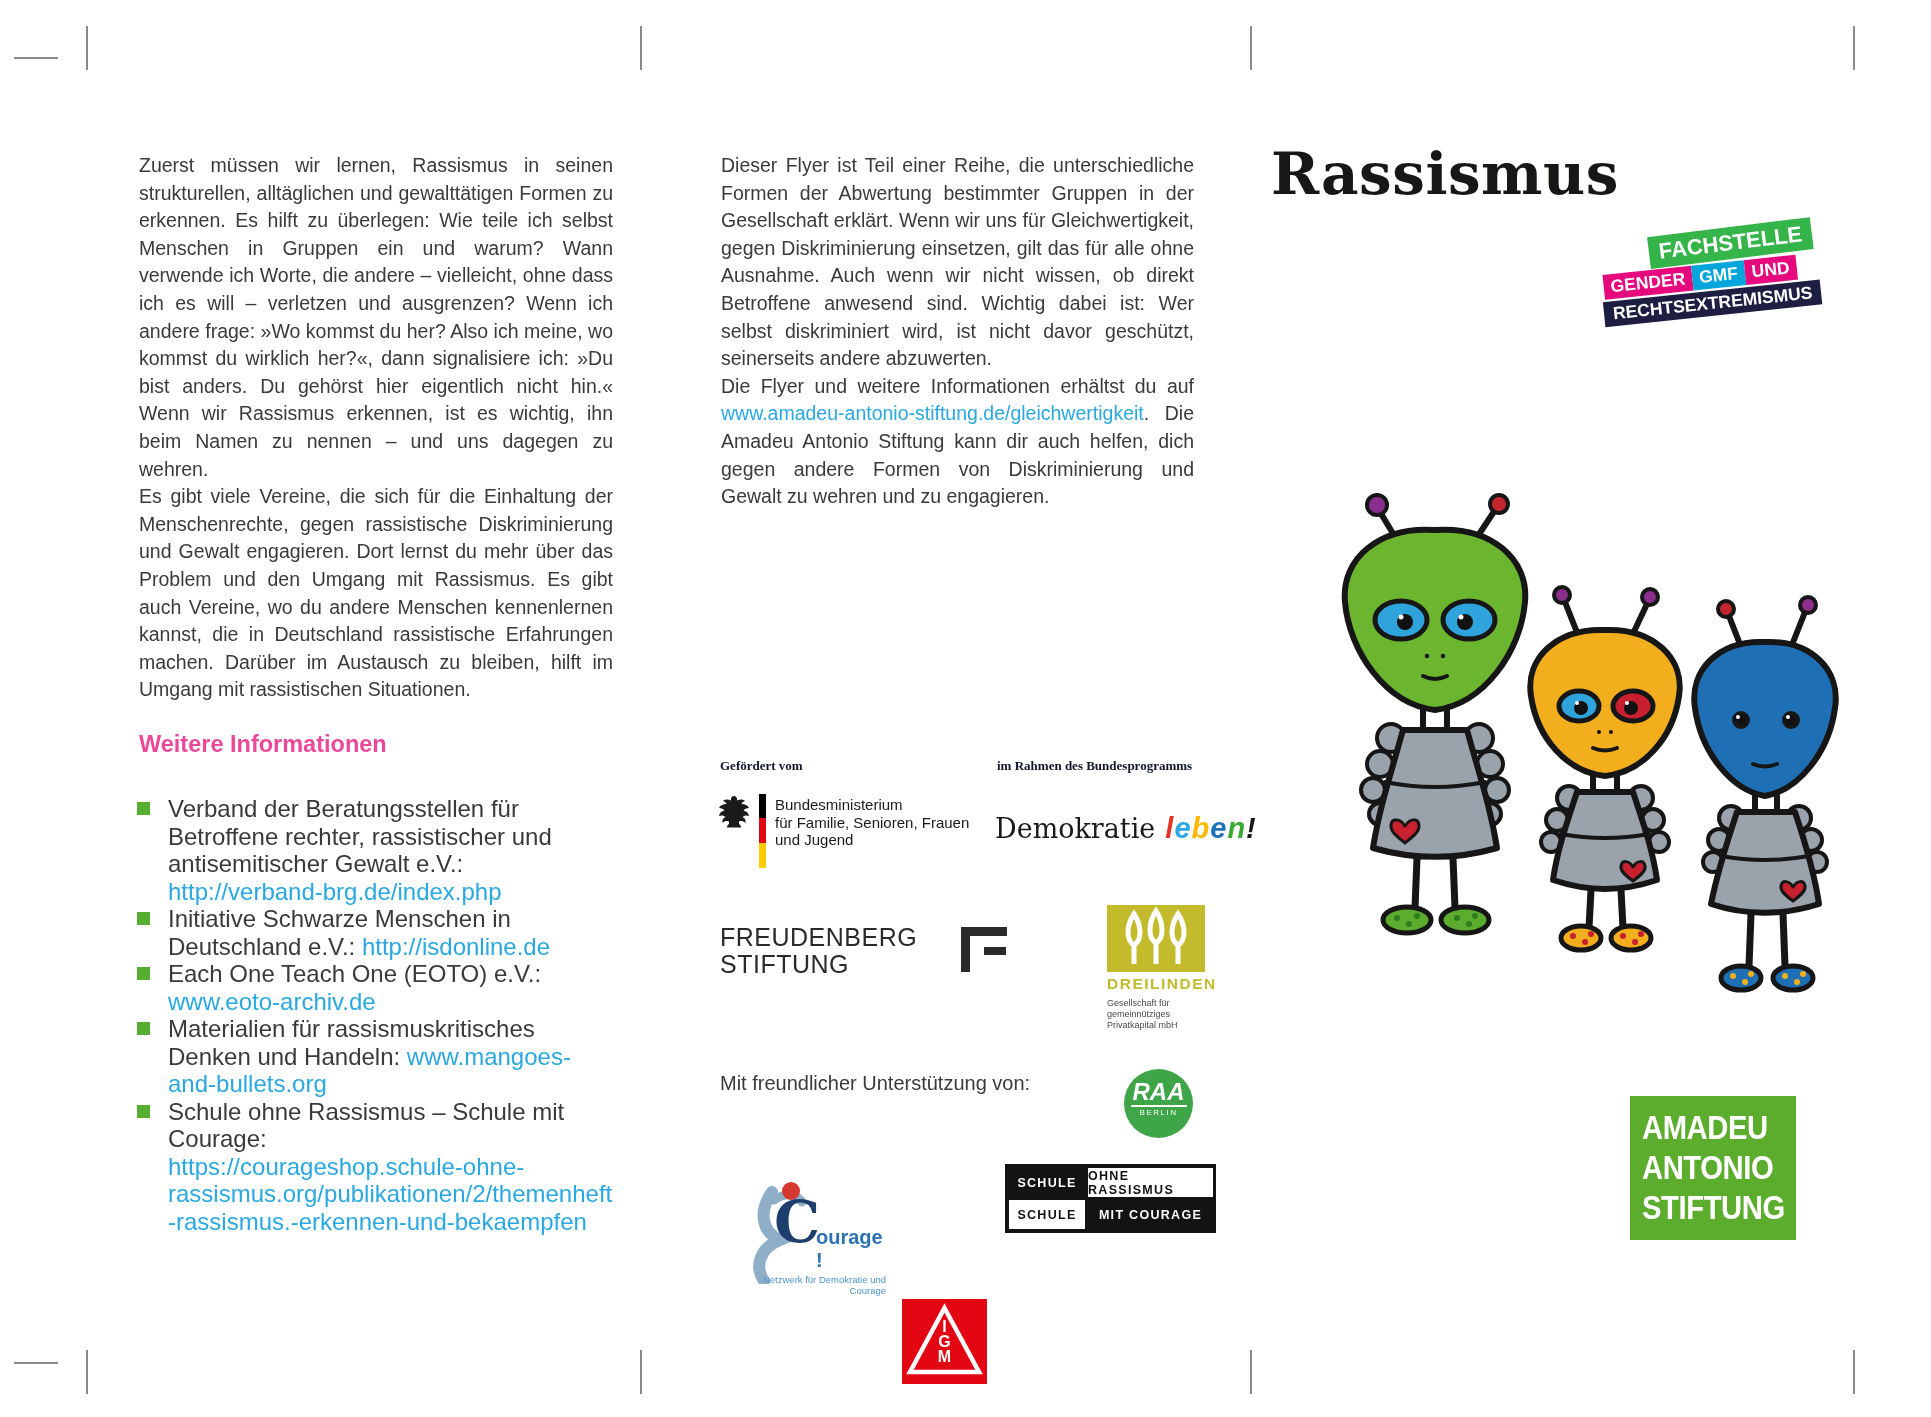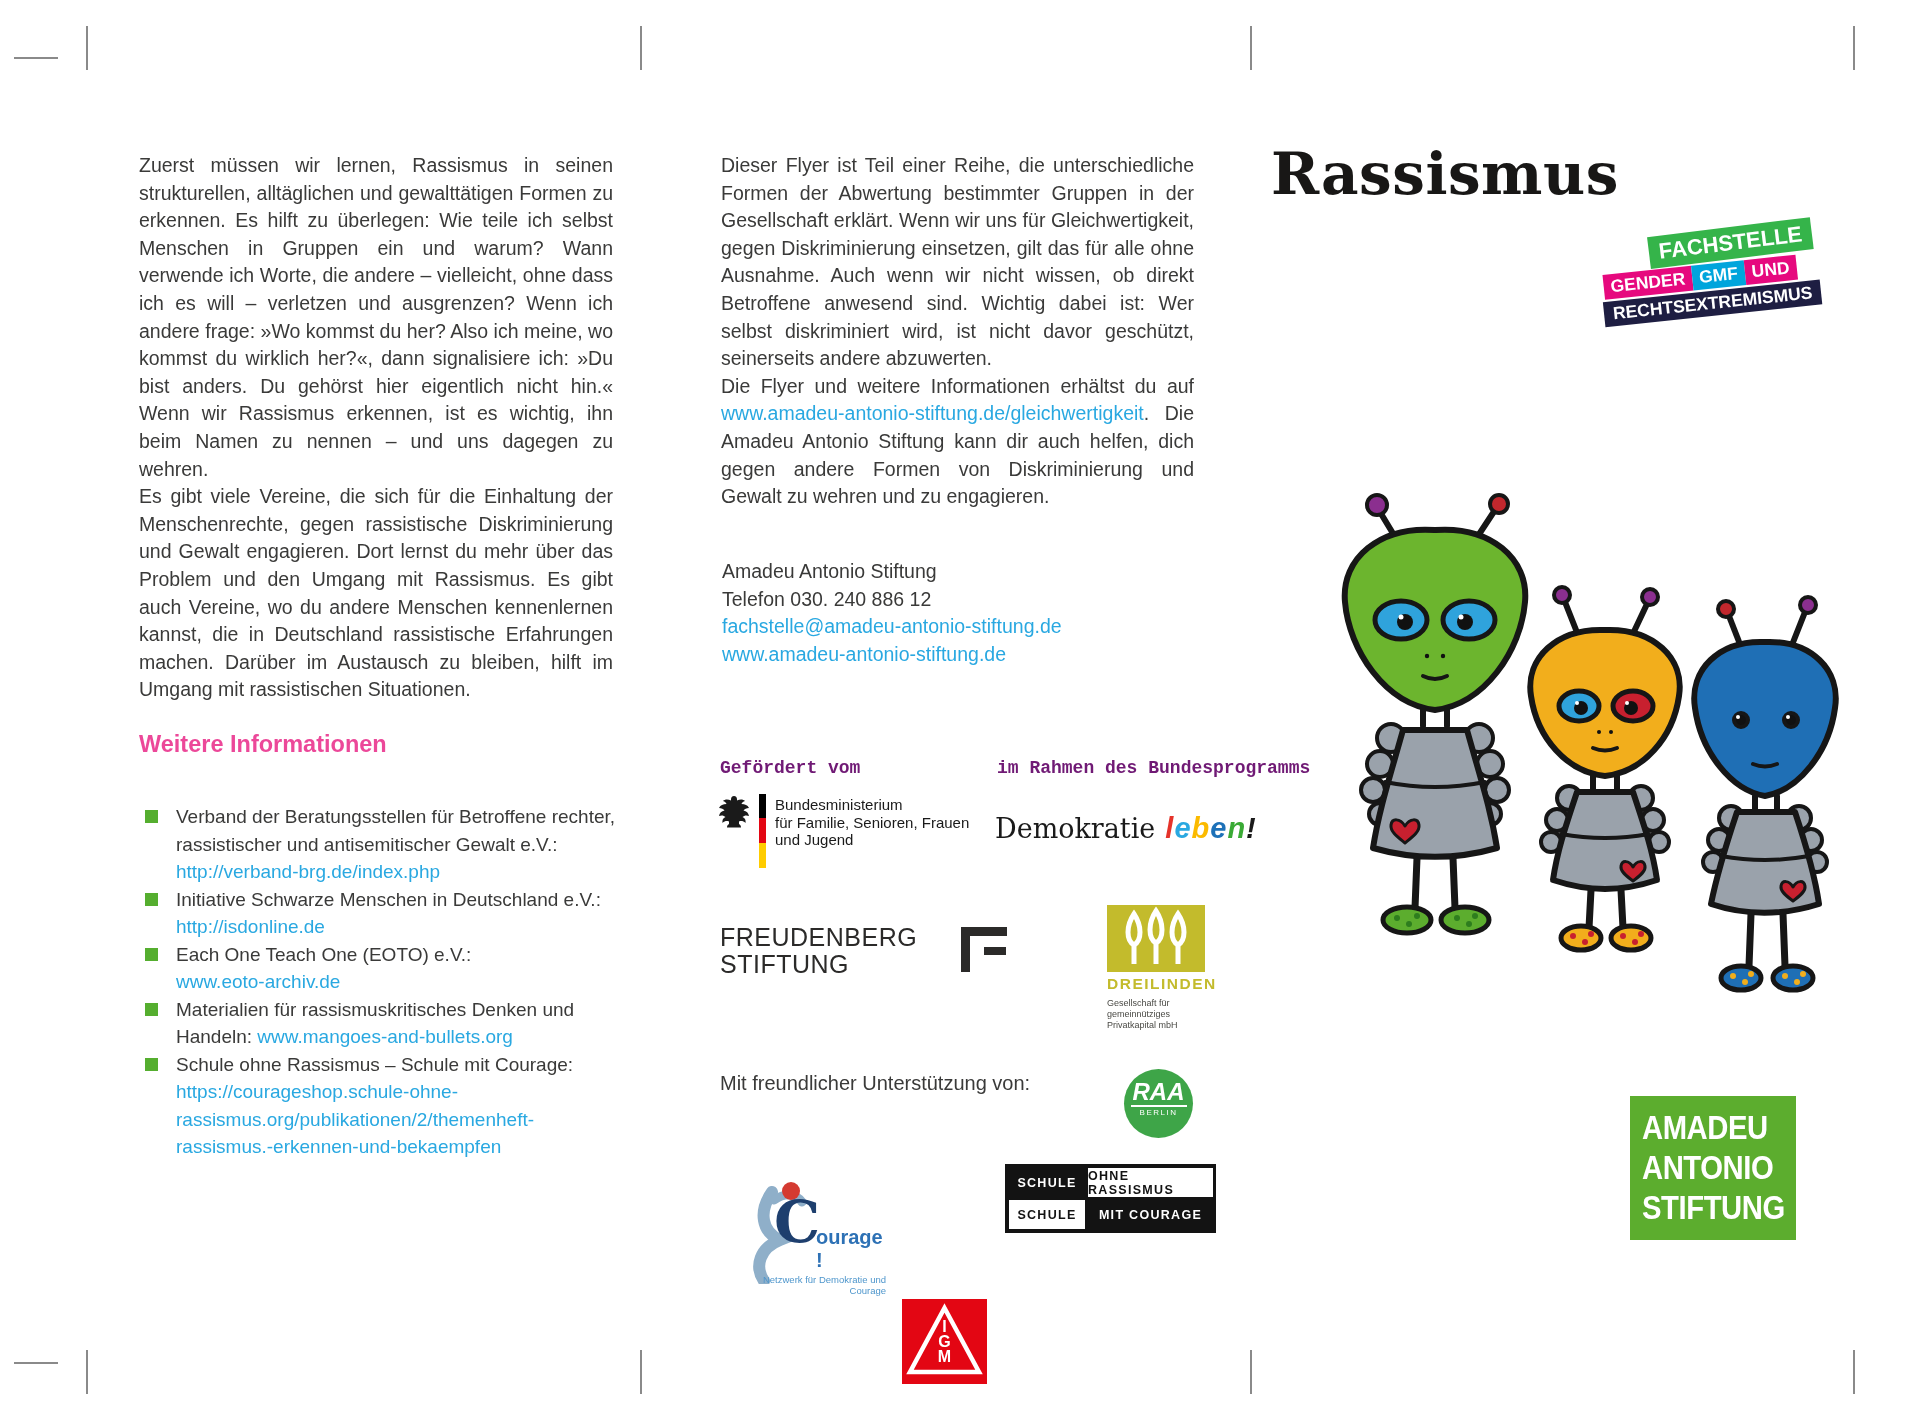--- a/index.html
+++ b/index.html
@@ -3,25 +3,25 @@
 <meta charset="utf-8">
 <style>
   html,body{margin:0;padding:0;background:#fff;}
   .page{position:relative;width:1931px;height:1417px;background:#fff;overflow:hidden;
         font-family:"Liberation Sans",sans-serif;color:#3A3A39;padding-left:14px;}
   .abs{position:absolute;}
   p{margin:0;}
   .body-text{font-size:19.5px;line-height:27.6px;text-align:justify;hyphens:auto;}
   .link{color:#29A8E1;text-decoration:none;overflow-wrap:anywhere;cursor:pointer;}
   .green-head{color:#ec4899;font-size:23.5px;font-weight:700;margin:0;}
-  ul.bullets{list-style:none;margin:8px;padding:0;font-size:19px;line-height:27.5px;}
+  ul.bullets{list-style:none;margin:0;padding:0;font-size:24px;line-height:27.5px;}
   ul.bullets li{position:relative;padding-left:31px;}
   .sq{position:absolute;left:0;top:7px;width:13px;height:13px;background:#55AE2F;}
   .contact{font-size:19.5px;line-height:27.5px;}
-  .serif-label{font-family:Liberation Mono, monospace;font-weight:700;font-size:18px;color:#701a75;}
+  .serif-label{font-family:Liberation Serif, serif;font-weight:700;font-size:13px;color:#0f172a;}
   .ministry{display:flex;align-items:flex-start;}
   .flagbar{width:7px;height:74px;margin:2px 9px 0 8px;
            background:linear-gradient(#000 0 33%,#E30613 33% 66%,#FFCC00 66% 100%);}
   .ministry-text{font-size:15px;line-height:17.5px;color:#1A1A1A;padding-top:4px;}
   .demokratie-row{display:flex;align-items:baseline;}
   .demokratie{font-family:"DejaVu Serif","Liberation Serif",serif;font-size:27px;color:#1A1A1A;}
   .leben{font-weight:800;font-style:italic;font-size:29px;letter-spacing:1px;margin-left:10px;}
   .leben .l0{color:#E5332A}.leben .l1{color:#29A8E1}.leben .l2{color:#FBBA00}
   .leben .l3{color:#1D71B8}.leben .l4{color:#3AAA35}.leben .l5{color:#1A1A1A}
   .freudenberg{font-size:25px;line-height:27px;letter-spacing:0.5px;color:#2B2A29;font-weight:500;}
@@ -118,26 +118,20 @@
       <span>Schule ohne Rassismus – Schule mit Courage: </span><br>
       <a class="link">https://courageshop.schule-ohne-rassismus.org/publikationen/2/themenheft-rassismus.-erkennen-und-bekaempfen</a>
     </li>
   </ul>
 
   <div class="abs body-text" style="left:721px;top:152px;width:473px;">
     <p>Dieser Flyer ist Teil einer Reihe, die unterschiedliche Formen der Abwertung bestimmter Gruppen in der Gesellschaft erklärt. Wenn wir uns für Gleichwertigkeit, gegen Diskriminierung einsetzen, gilt das für alle ohne Ausnahme. Auch wenn wir nicht wissen, ob direkt Betroffene anwesend sind. Wichtig dabei ist: Wer selbst diskriminiert wird, ist nicht davor geschützt, seinerseits andere abzuwerten.</p>
     <p><span>Die Flyer und weitere Informationen erhältst du auf </span><a class="link">www.amadeu-antonio-stiftung.de/gleichwertigkeit</a><span>. Die Amadeu Antonio Stiftung kann dir auch helfen, dich gegen andere Formen von Diskriminierung und Gewalt zu wehren und zu engagieren.</span></p>
   </div>
 
-  <div class="abs contact" style="left:722px;top:558px;">
-    <div>Amadeu Antonio Stiftung</div>
-    <div>Telefon 030. 240 886 12</div>
-    <div><a class="link">fachstelle@amadeu-antonio-stiftung.de</a></div>
-    <div><a class="link">www.amadeu-antonio-stiftung.de</a></div>
-  </div>
 
   <div class="abs serif-label" style="left:720px;top:758px;">Gefördert vom</div>
   <div class="abs serif-label" style="left:997px;top:758px;">im Rahmen des Bundesprogramms</div>
 
   <div class="abs ministry" style="left:717px;top:792px;">
     <svg width="34" height="38" viewBox="0 0 34 36">
       <path fill="#1A1A1A" d="M17 3c-2 0-3 1.5-3 3.5v1C11 6 8 6 6 8c2 .5 3 1.5 3.5 3C6 11 3.5 12 2 15c2.5 0 4.5 1 5.5 2.5C4.5 18 2.5 20 2 23c2.5-1 5-.5 6.5 1C6 25 5 27 5.5 30c2-2 4.5-2.5 6.5-1.5V31c-1.5 1-2 2-2 3.5h14c0-1.5-.5-2.5-2-3.5v-2.5c2-1 4.5-.5 6.5 1.5.5-3-.5-5-3-6 1.5-1.5 4-2 6.5-1-.5-3-2.5-5-5.5-5.5 1-1.5 3-2.5 5.5-2.5-1.5-3-4-4-7.5-4 .5-1.5 1.5-2.5 3.5-3-2-2-5-2-8-.5v-1c0-2-1-3.5-3-3.5z"></path>
     </svg>
     <div class="flagbar"></div>
     <div class="ministry-text">

